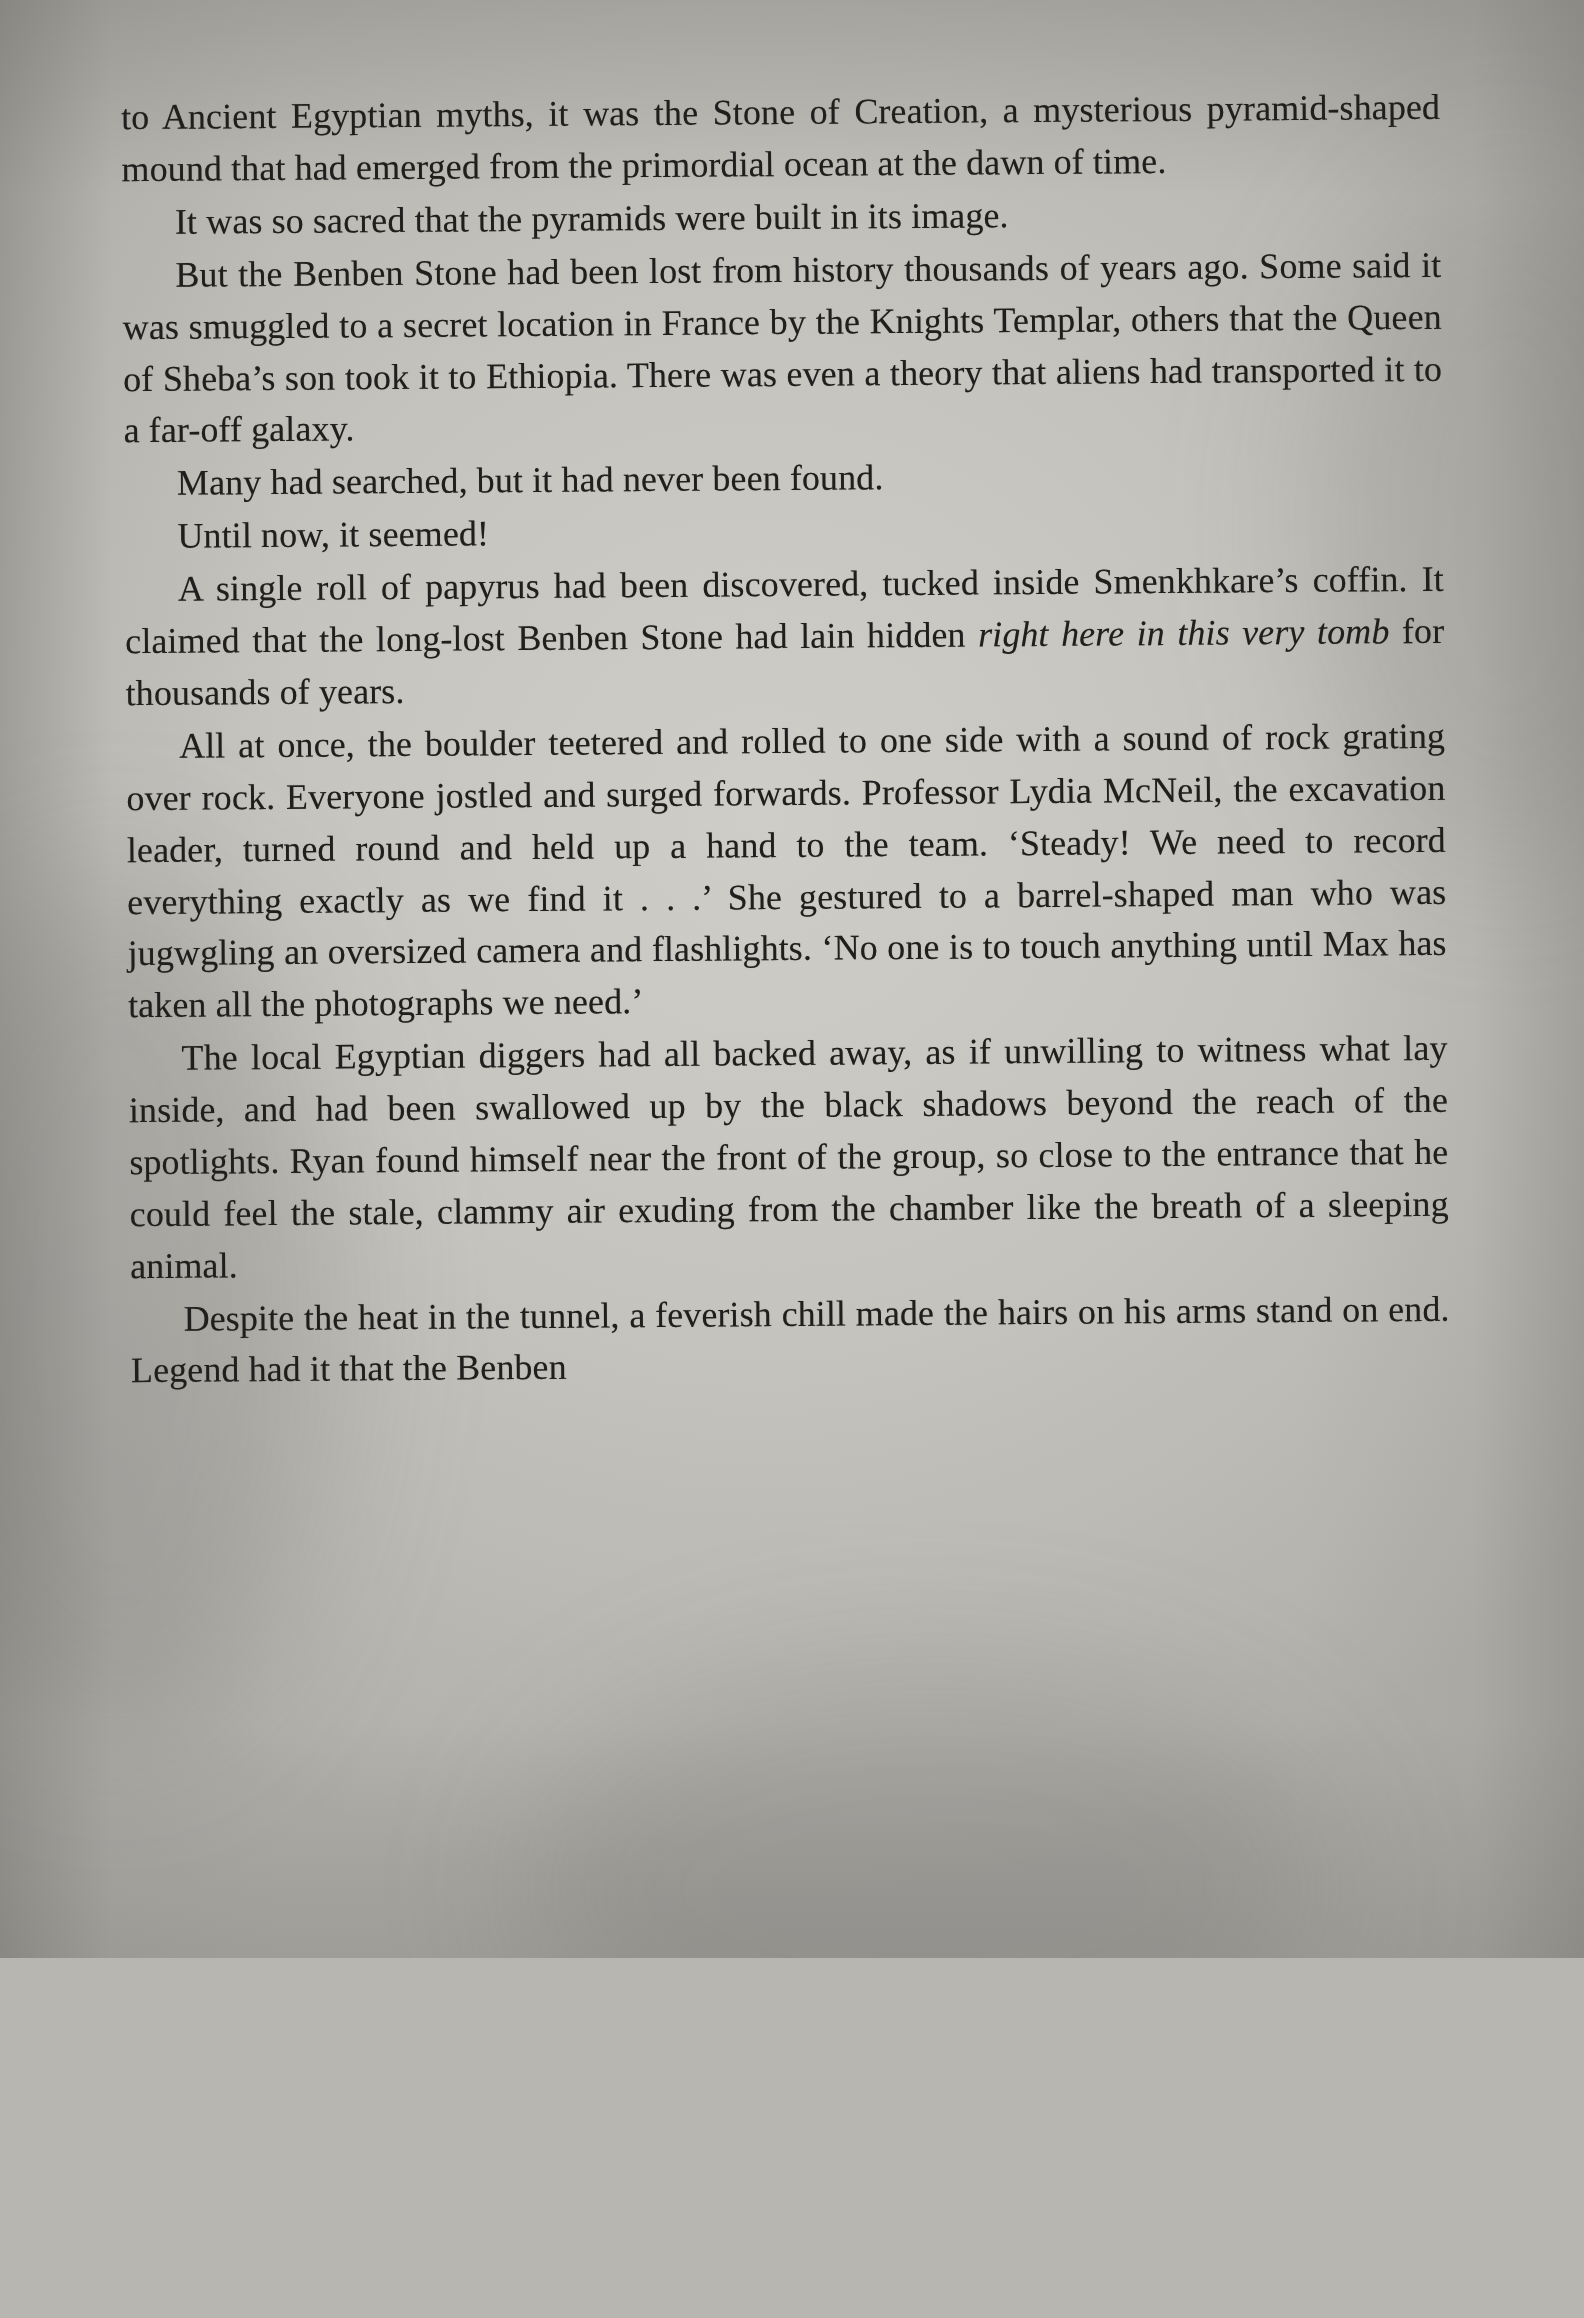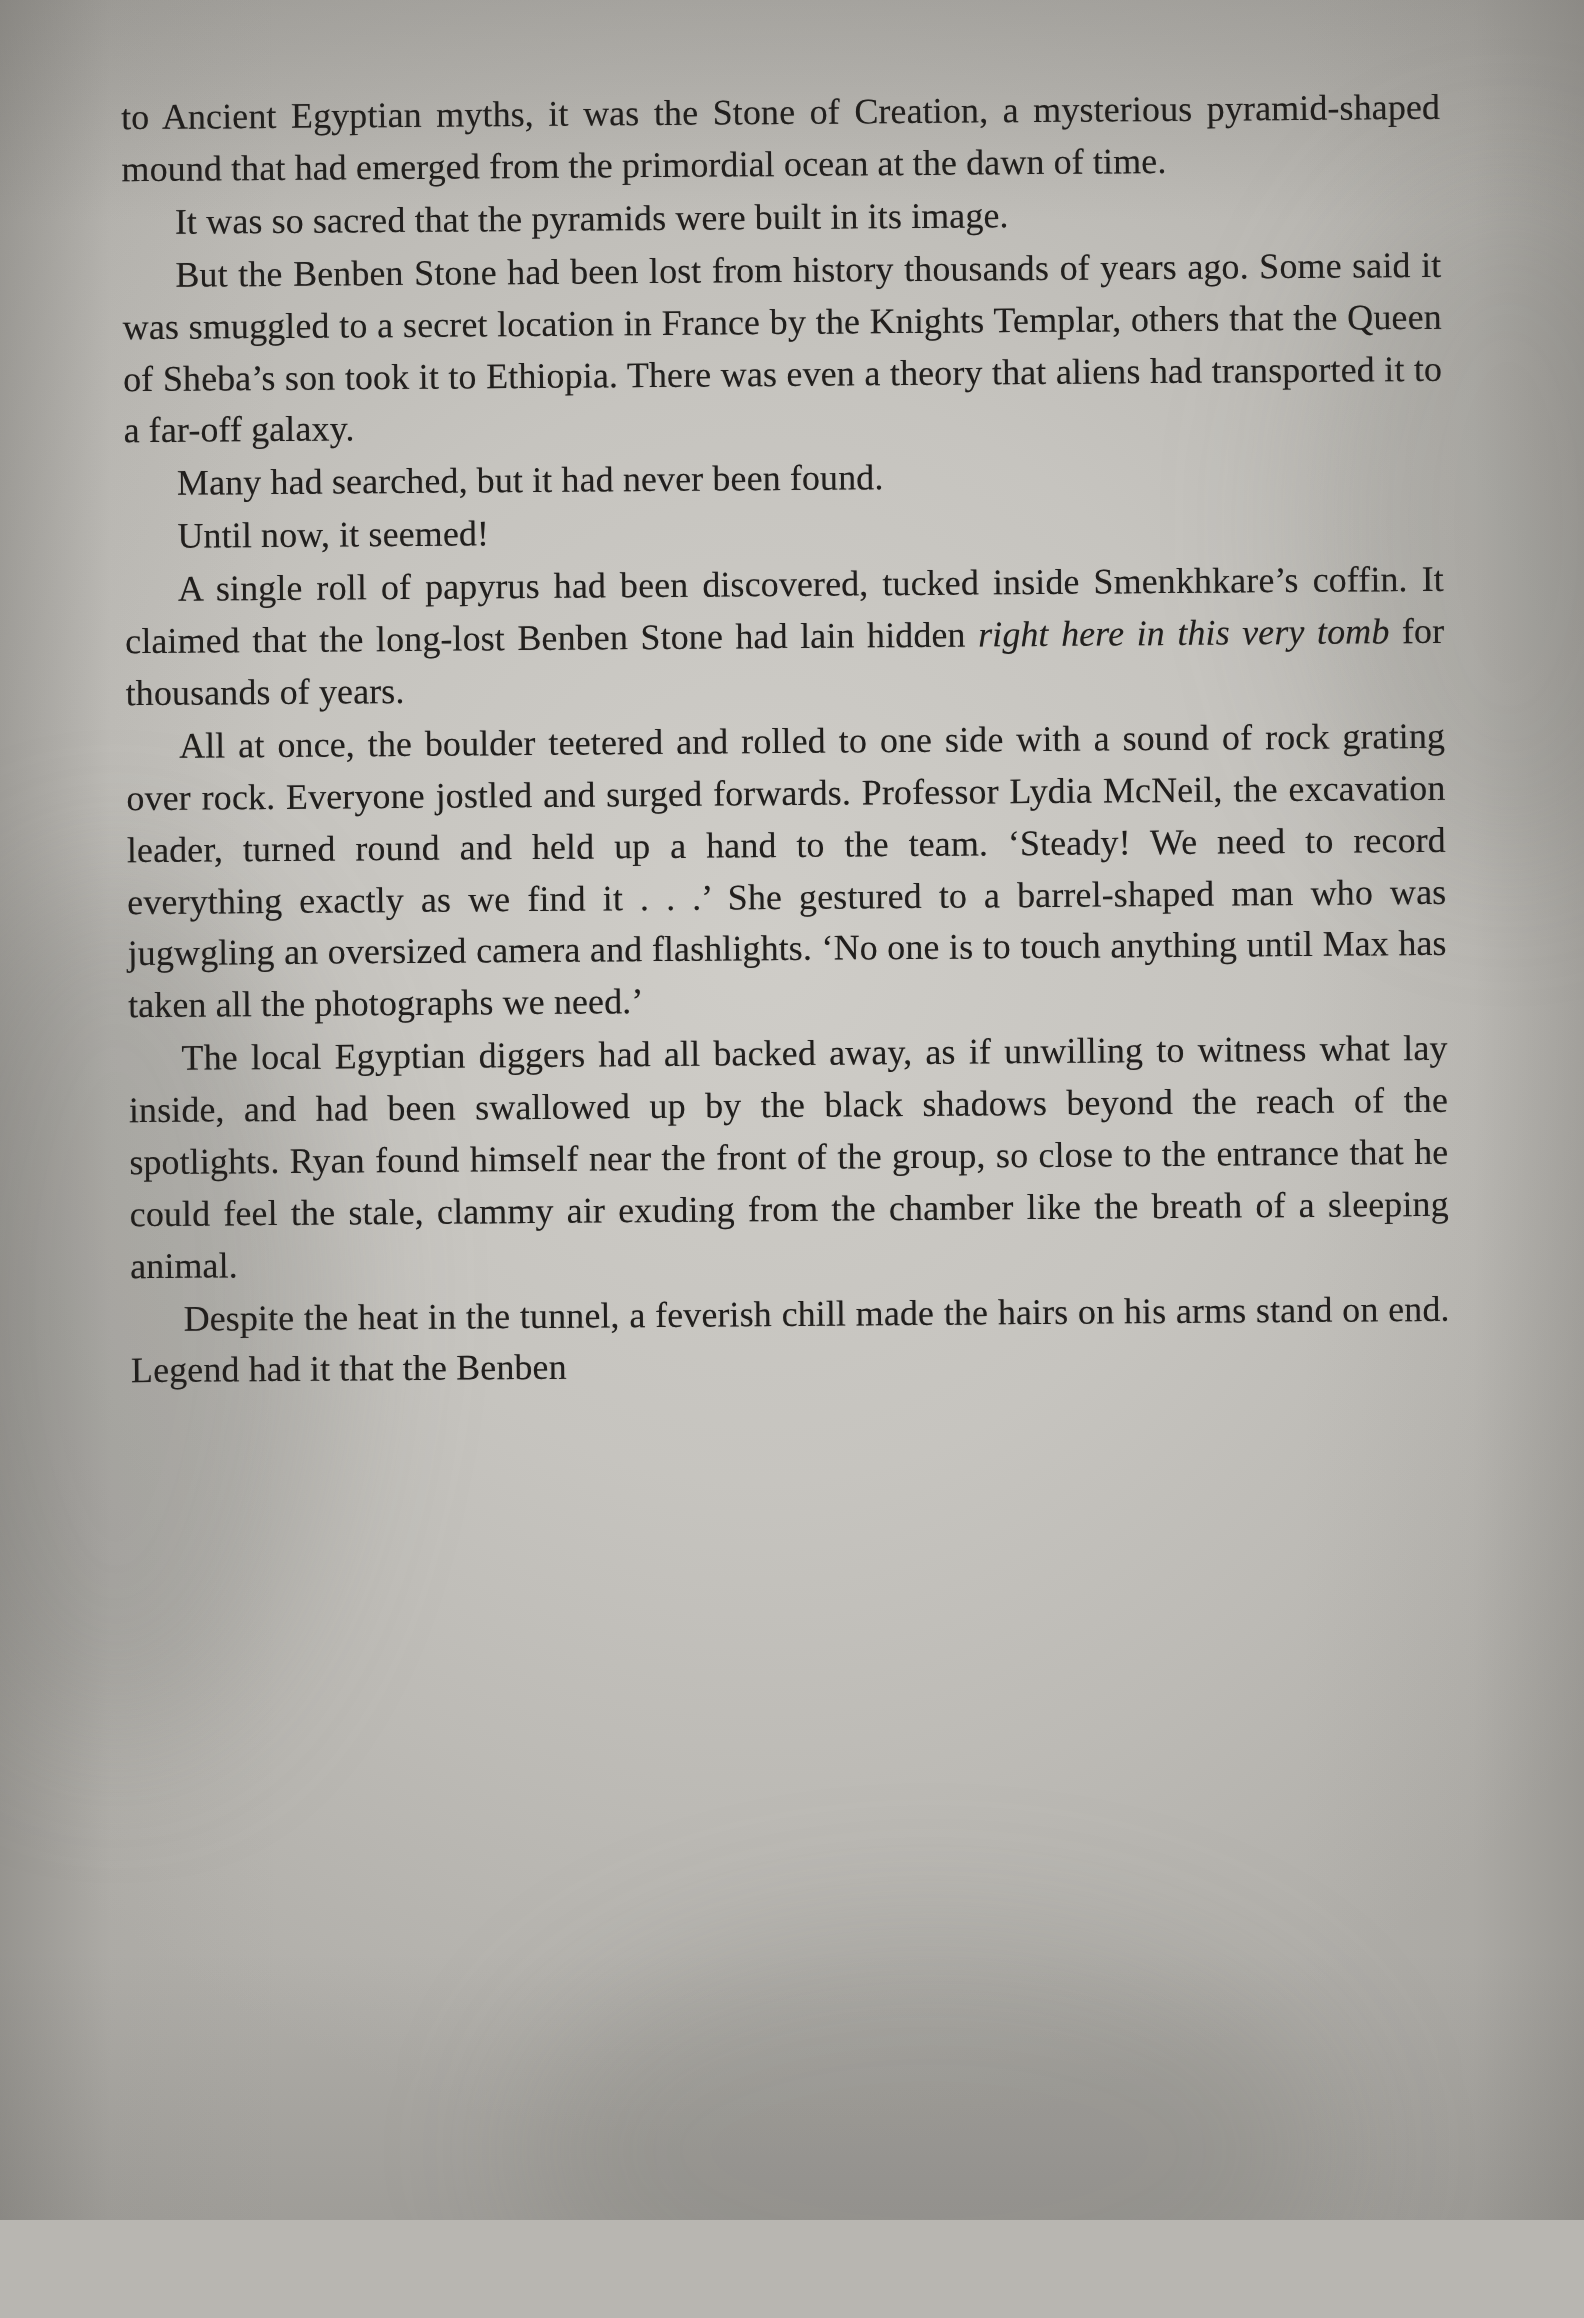--- a/index.html
+++ b/index.html
@@ -11,21 +11,21 @@
     width: 1584px;
     height: 2319px;
     overflow: hidden;
     font-family: "Liberation Serif", serif;
   }
 
   
   .page {
     position: relative;
     width: 1584px;
-    height: 2220px;
+    height: 1958px;
     background:
       radial-gradient(ellipse 70% 55% at 48% 42%, #cfcdc8 0%, #c6c4bf 45%, #bcbab5 72%, #b0aea9 100%),
       linear-gradient(180deg, #c9c7c2 0%, #c3c1bc 30%, #bdbbb6 65%, #b5b3ae 100%);
     box-sizing: border-box;
     overflow: hidden;
   }
   .page::after {
     
     content: "";
     position: absolute;

